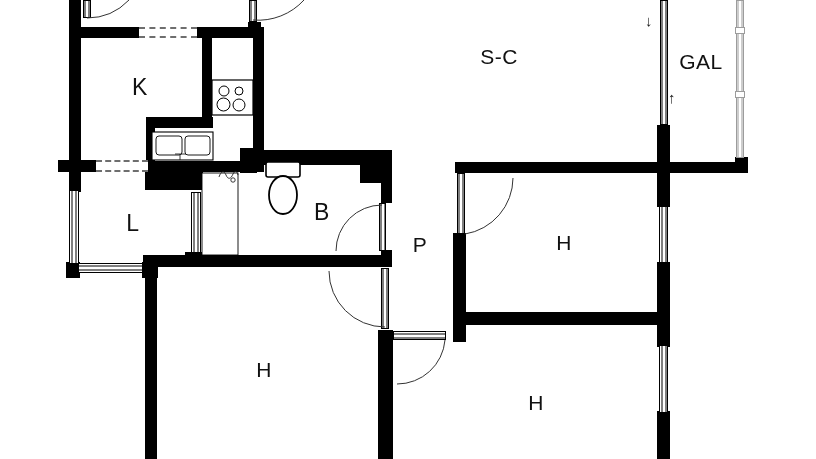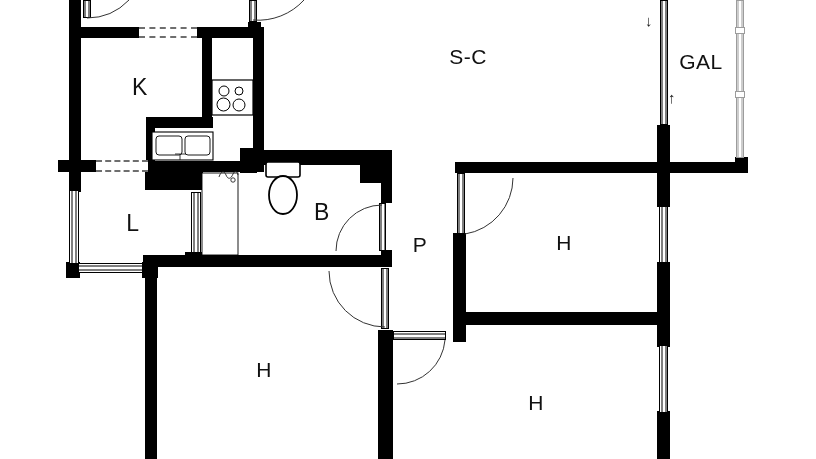--- a/index.html
+++ b/index.html
@@ -128,21 +128,21 @@
     </g>
     <g fill="none" stroke="#222" stroke-width="0.9">
       <path d="M 175 154 h 11 M 180 154 v 6"></path>
       <path d="M 219 177 c 2 -6 5 -7 7 -2 c 2 5 5 4 7 -1 c 2 -4 4 -3 5 1"></path>
       <circle cx="233" cy="180" r="2.2"></circle>
     </g>
   </svg>
 
   <span class="lbl" style="left:168px;top:-8px">R</span>
   <span class="lbl" style="left:140px;top:87px;font-size:23px">K</span>
-  <span class="lbl" style="left:468px;top:57px">S-C</span>
+  <span class="lbl" style="left:499px;top:57px">S-C</span>
   <span class="lbl" style="left:701px;top:62px">GAL</span>
   <span class="lbl" style="left:133px;top:223px;font-size:23px">L</span>
   <span class="lbl" style="left:322px;top:212px;font-size:23px">B</span>
   <span class="lbl" style="left:420px;top:245px">P</span>
   <span class="lbl" style="left:564px;top:243px">H</span>
   <span class="lbl" style="left:264px;top:370px">H</span>
   <span class="lbl" style="left:536px;top:403px">H</span>
 
   <span class="arrow" style="left:645px;top:13px">↓</span>
   <span class="arrow" style="left:668px;top:90px">↑</span>

